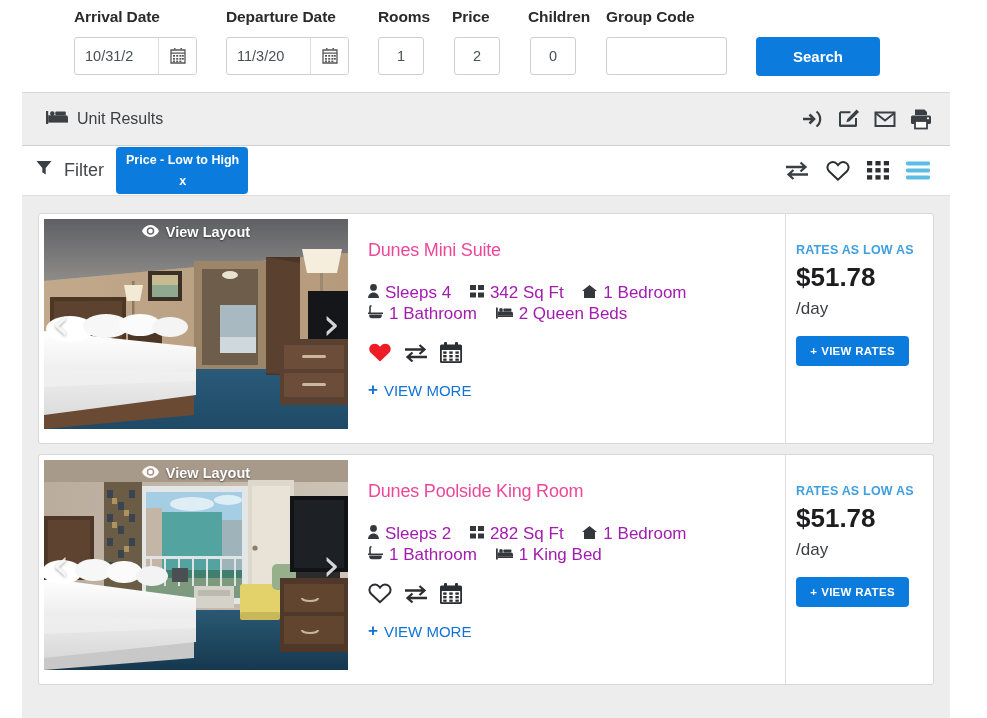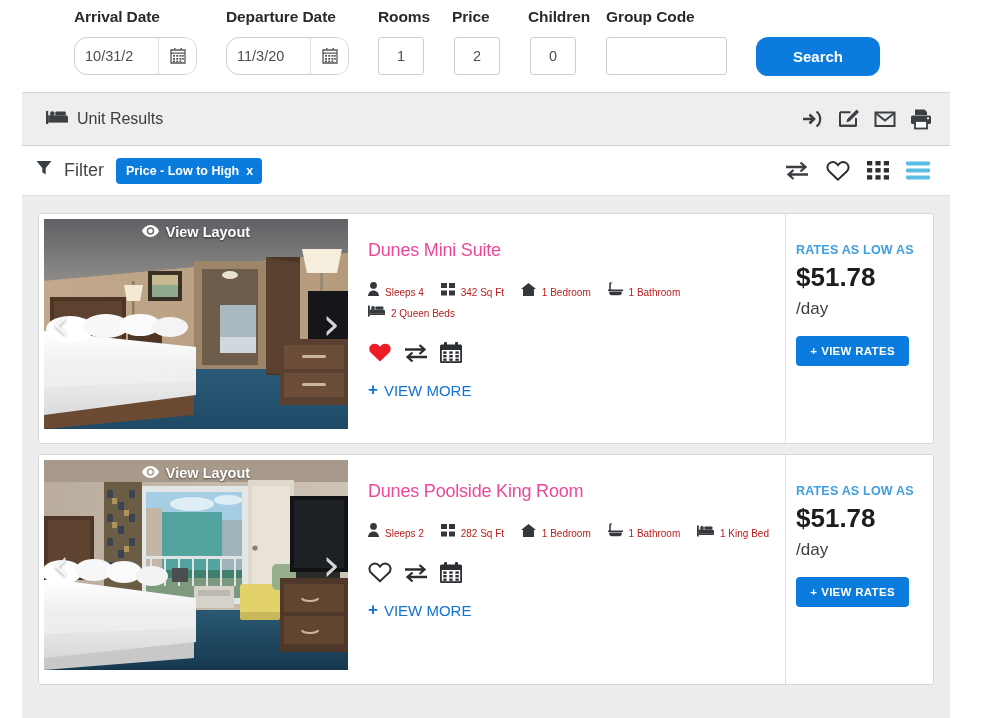--- a/index.html
+++ b/index.html
@@ -20,21 +20,21 @@
     position: absolute; left: 0; top: 0; height: 36px; width: 100%;
   }
   .fld-label {
     position: absolute; top: 8px;
     font-size: 15.5px; font-weight: bold; color: #2a2a2a;
     white-space: nowrap; letter-spacing: -0.1px;
   }
   .fld-wrap { position: absolute; top: 37px; height: 38px; }
   .date-box {
     display: flex; align-items: stretch; height: 38px;
-    border: 1px solid #cfcfcf; border-radius: 13px; background: #fff;
+    border: 1px solid #cfcfcf; border-radius: 3px; background: #fff;
     overflow: hidden;
   }
   .date-box .dval {
     width: 83px; display: flex; align-items: center; padding-left: 10px;
     font-size: 14.5px; color: #4a4f55; white-space: nowrap; overflow: hidden;
   }
   .date-box .dbtn {
     width: 38px; border-left: 1px solid #dcdcdc;
     display: flex; align-items: center; justify-content: center;
     color: #555; background: #fff;
@@ -42,21 +42,21 @@
   .num-box {
     width: 46px; height: 38px; border: 1px solid #cfcfcf; border-radius: 3px;
     background: #fff; display: flex; align-items: center; justify-content: center;
     font-size: 14.5px; color: #4a4f55;
   }
   .group-box {
     width: 121px; height: 38px; border: 1px solid #cfcfcf; border-radius: 3px;
     background: #fff;
   }
   .search-btn {
-    width: 124px; height: 39px; background: #0b7cdd; border: none; border-radius: 12px;
+    width: 124px; height: 39px; background: #0b7cdd; border: none; border-radius: 4px;
     color: #fff; font-size: 15px; font-weight: bold;
     font-family: "Liberation Sans", sans-serif; cursor: pointer;
     display: flex; align-items: center; justify-content: center;
   }
 
   
   .results-bar {
     position: absolute; left: 22px; top: 93px; width: 928px; height: 53px;
     background: #eeeeee; border-bottom: 1px solid #cfcfcf;
     display: flex; align-items: center;
@@ -78,21 +78,21 @@
     display: flex; align-items: center;
   }
   .filter-label {
     margin-left: 14px; font-size: 18px; color: #44484c;
     display: flex; align-items: center; gap: 12px;
   }
   .chip {
     margin-left: 12px; background: #0b7cdd; color: #fff;
     font-size: 12.5px; font-weight: bold; border-radius: 4px;
     padding: 6px 9px 6px 10px; display: flex; align-items: center; gap: 7px;
-    white-space: nowrap; cursor: pointer;
+    white-space: nowrap; cursor: pointer; flex-direction: column;
   }
   .chip .xmark { font-size: 12.5px; font-weight: bold; }
   .view-icons {
     position: absolute; right: 20px; top: 50%; transform: translateY(-50%);
     display: flex; align-items: center; gap: 17px;
   }
   .view-icons .ico { display: flex; cursor: pointer; color: #3a3f44; }
 
   
   .results-area {
@@ -125,21 +125,21 @@
   }
   .arrow.left { left: 8px; }
   .arrow.right { right: 8px; }
 
   
   .info { flex: 1; padding: 26px 0 0 20px; position: relative; }
   .unit-name {
     font-size: 18px; color: #ec4899; font-weight: normal; letter-spacing: -0.2px;
   }
   .specs {
-    margin-top: 21px; font-size: 10px; color: #b91c1c; line-height: 21px;
+    margin-top: 21px; font-size: 17px; color: #a21caf; line-height: 21px;
     max-width: 430px;
   }
   .spec { display: inline-flex; align-items: center; gap: 6px; margin-right: 14px;
           white-space: nowrap; }
   .card-icons {
     margin-top: 18px; display: flex; align-items: center; gap: 12px;
   }
   .card-icons .ico { cursor: pointer; display: flex; }
   .view-more {
     margin-top: 17px; color: #1273d4; font-size: 15px;

